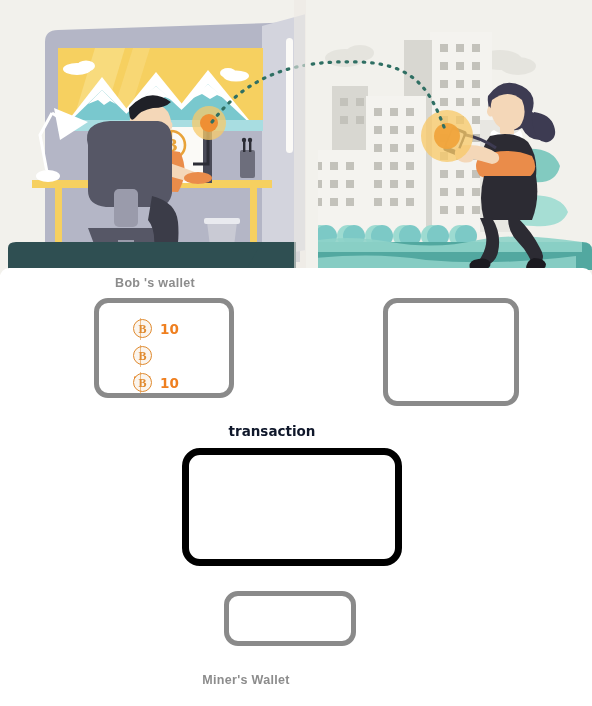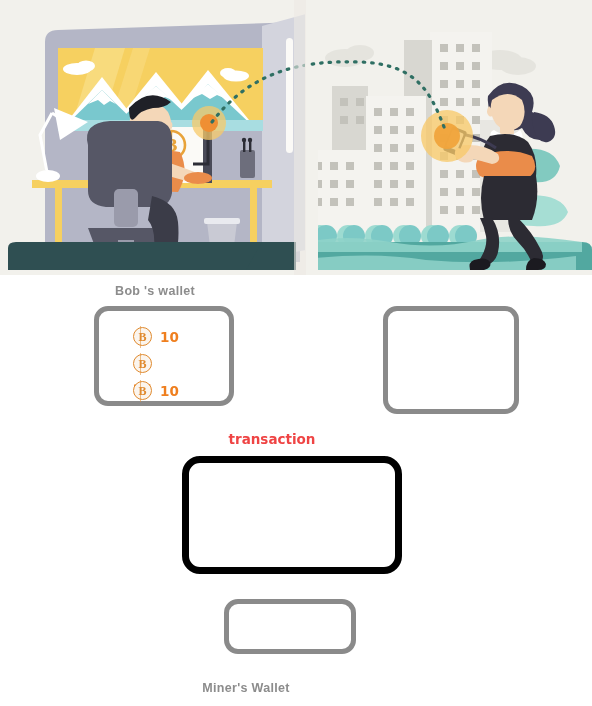--- a/index.html
+++ b/index.html
@@ -14,21 +14,21 @@
   
   #illustration{
     position:absolute;left:0;top:0;width:592px;height:275px;
     background:#f2f1ec;
     overflow:hidden;
   }
   #illustration svg{display:block;}
 
   
   #diagram{
-    position:absolute;left:0;top:276px;width:592px;height:431px;
+    position:absolute;left:0;top:268px;width:592px;height:431px;
     background:#ffffff;
     border-radius:9px;
   }
 
   .wallet-title{
     position:absolute;
     color:#8c8c8c;
     font-weight:bold;
     font-size:12.5px;
     letter-spacing:.3px;
@@ -99,21 +99,21 @@
 
   
   #alice-title{left:310px;top:8px;width:282px;}
   #alice-box{left:383px;top:30px;width:136px;height:108px;}
 
   
   #transaction-title{
     position:absolute;
     left:0;top:155px;width:544px;
     text-align:center;
-    color:#ef4444;
+    color:#0f172a;
     font-weight:bold;
     font-size:13.5px;
     font-family:"DejaVu Sans", sans-serif;
     letter-spacing:0;
   }
   #transaction-box{
     position:absolute;
     left:182px;top:180px;width:220px;height:118px;
     background:#ffffff;
     border:7px solid #000000;

